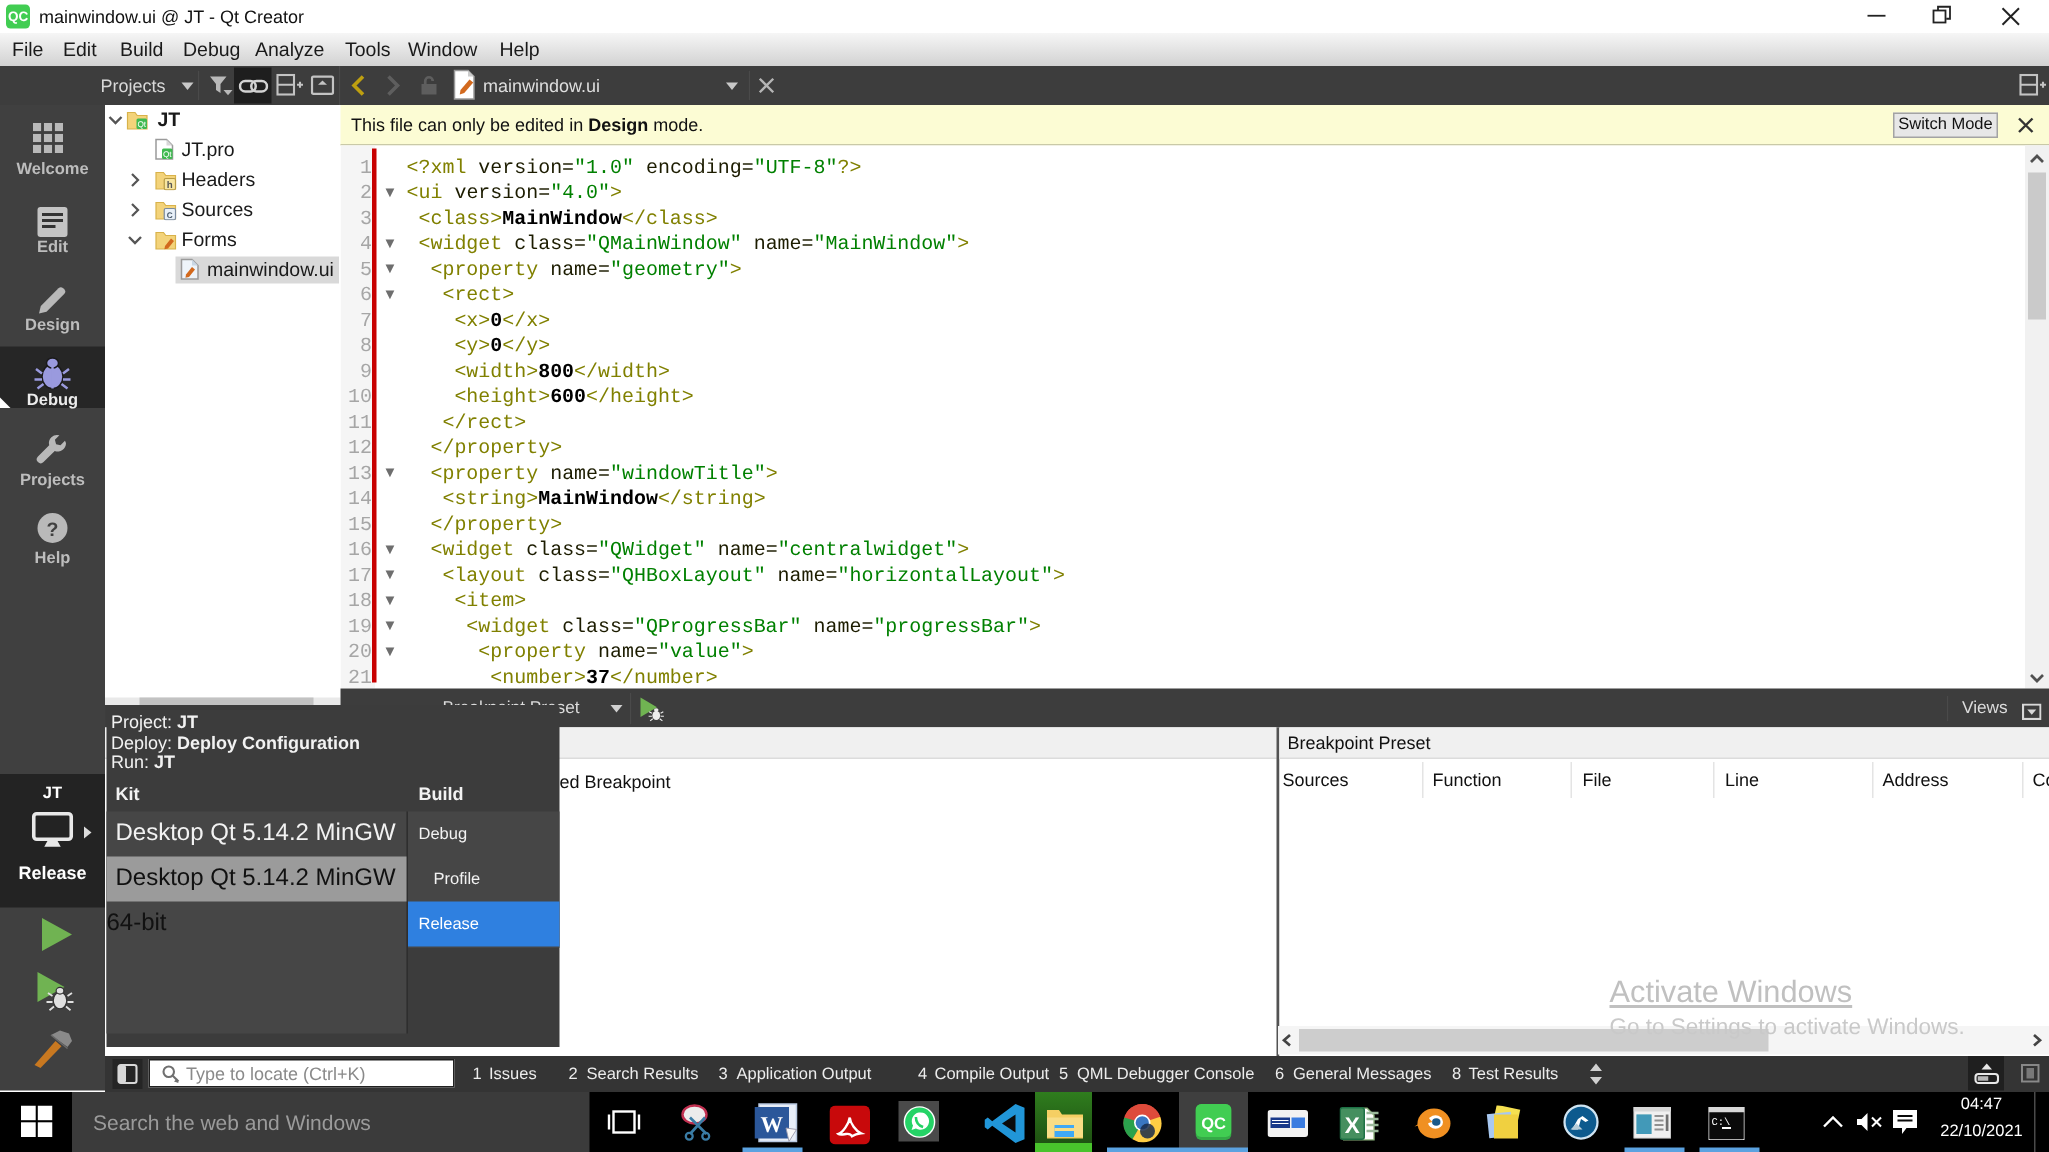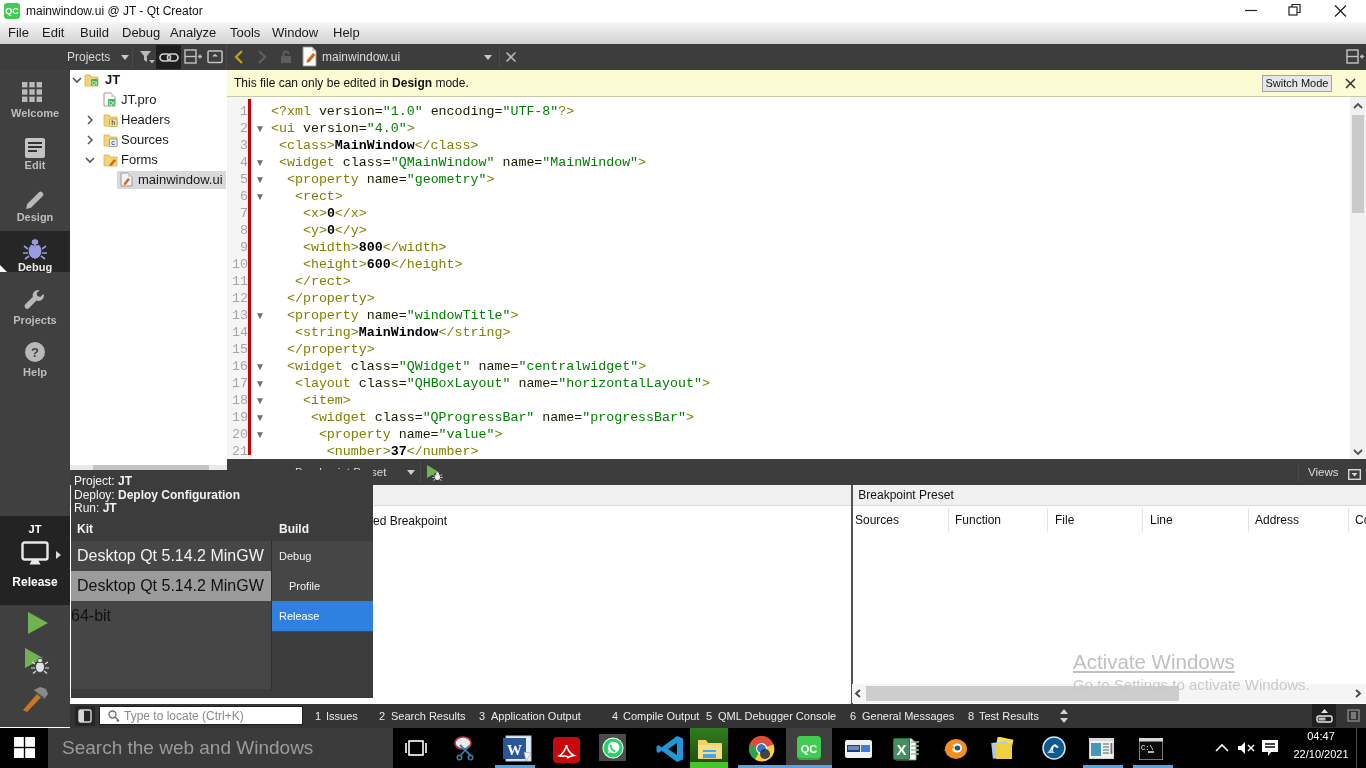--- a/index.html
+++ b/index.html
@@ -80,21 +80,21 @@
 .krow { position:absolute; left:0; width:200px; height:30px; line-height:30px; font-size:16px; }
 .brow { position:absolute; left:201px; width:101px; height:30px; line-height:30px; font-size:11px; }
 
 
 #statusbar { left:70px; top:704px; width:1296px; height:24px; background:#343434; color:#e8e8e8; font-size:12px; }
 #locator { left:99px; top:706px; width:204px; height:19px; background:#fff; border:1px solid #202020; }
 
 
 #taskbar { left:0; top:728px; width:1366px; height:40px; background:#000; }
 #tsearch { left:48px; top:728px; width:345px; height:40px; background:#3b3b3b; }
-#tsearchtxt { left:62px; top:728px; height:40px; line-height:40px; font-size:19px; color:#9b9b9b; }
+#tsearchtxt { left:62px; top:728px; height:40px; line-height:40px; font-size:14px; color:#9b9b9b; }
 .tbslot { position:absolute; top:728px; height:40px; }
 .underline { position:absolute; top:765px; height:3px; background:#5ba2e0; }
 </style>
 </head>
 <body>
 <div id="root">
 
 <div class="abs" id="titlebar"></div>
 <div class="abs" id="qclogo">QC</div>
 <div class="abs" id="title">mainwindow.ui @ JT - Qt Creator</div>

